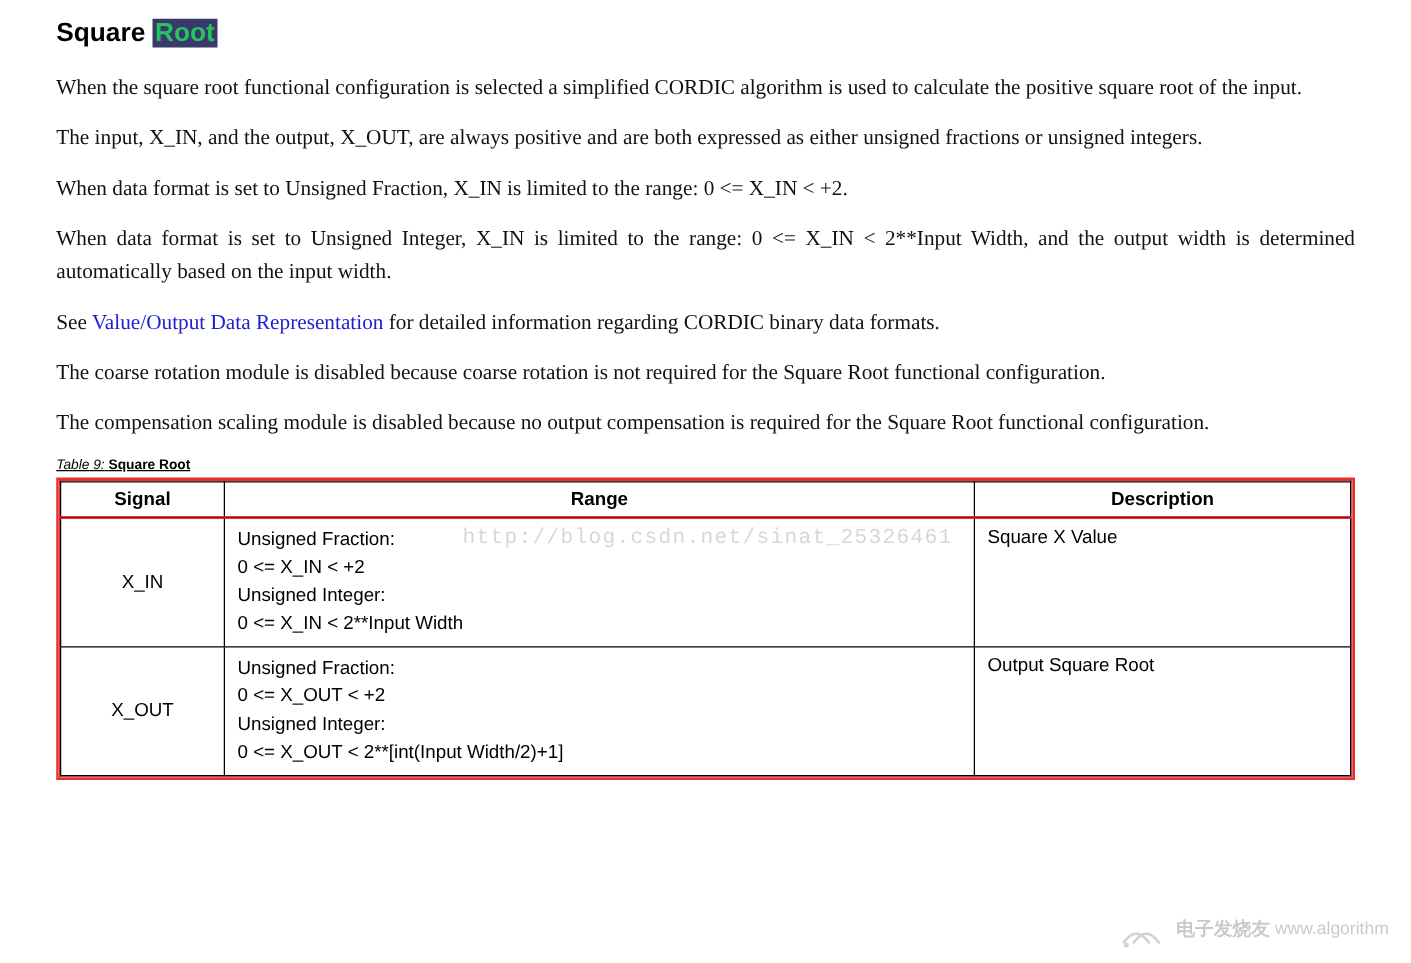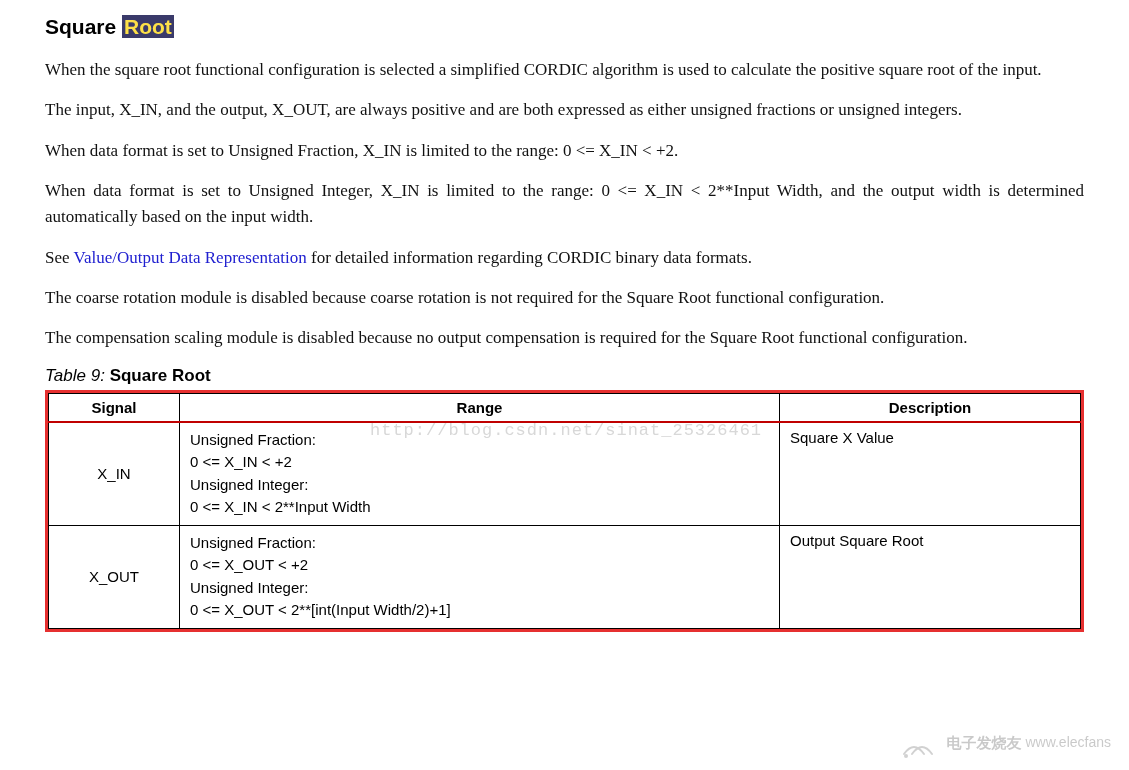--- a/index.html
+++ b/index.html
@@ -16,21 +16,21 @@
     padding: 15px 45px 0 45px;
   }
   h2 {
     font-family: Arial, Helvetica, sans-serif;
     font-size: 21px;
     font-weight: bold;
     margin: 0 0 18px 0;
   }
   h2 .highlight {
     background: #3a3a6a;
-    color: #fde047;
+    color: #22c55e;
     padding: 0 2px;
   }
   p {
     font-size: 17px;
     line-height: 1.55;
     margin: 0 0 14px 0;
     text-align: justify;
     color: #111;
   }
   a.link {
@@ -42,22 +42,23 @@
     color: #d8d8d8;
     font-family: 'Courier New', monospace;
     font-size: 17px;
     top: 421px;
     left: 370px;
     letter-spacing: 1px;
     pointer-events: none;
   }
   .table-caption {
     font-family: Arial, Helvetica, sans-serif;
-    font-size: 17px;
+    font-size: 11px;
     margin: 14px 0 4px 0;
+    text-decoration: underline;
   }
   .table-caption .tlabel { font-style: italic; }
   .table-caption .tnum { font-style: italic; }
   .table-caption .ttitle { font-weight: bold; }
   .table-wrap {
     border: 2px solid #e63030;
     padding: 1px;
     box-shadow: 0 0 0 1px #e63030 inset;
   }
   table.sig {
@@ -166,14 +167,14 @@
 </div>
 
 <div class="watermark">http://blog.csdn.net/sinat_25326461</div>
 
 <div class="logo-watermark">
   <svg width="40" height="28" viewBox="0 0 40 28">
     <path d="M4 20 Q14 6 24 20 M12 20 Q22 6 32 20" stroke="#9a9a9a" stroke-width="2" fill="none" stroke-linecap="round"></path>
     <circle cx="6" cy="22" r="2" fill="#9a9a9a"></circle>
   </svg>
   <span style="font-size:15px; font-weight:bold;">电子发烧友</span>
-  <span style="margin-left:4px;">www.elecfans</span>
+  <span style="margin-left:4px;">www.algorithm</span>
 </div>
 
 </body></html>

